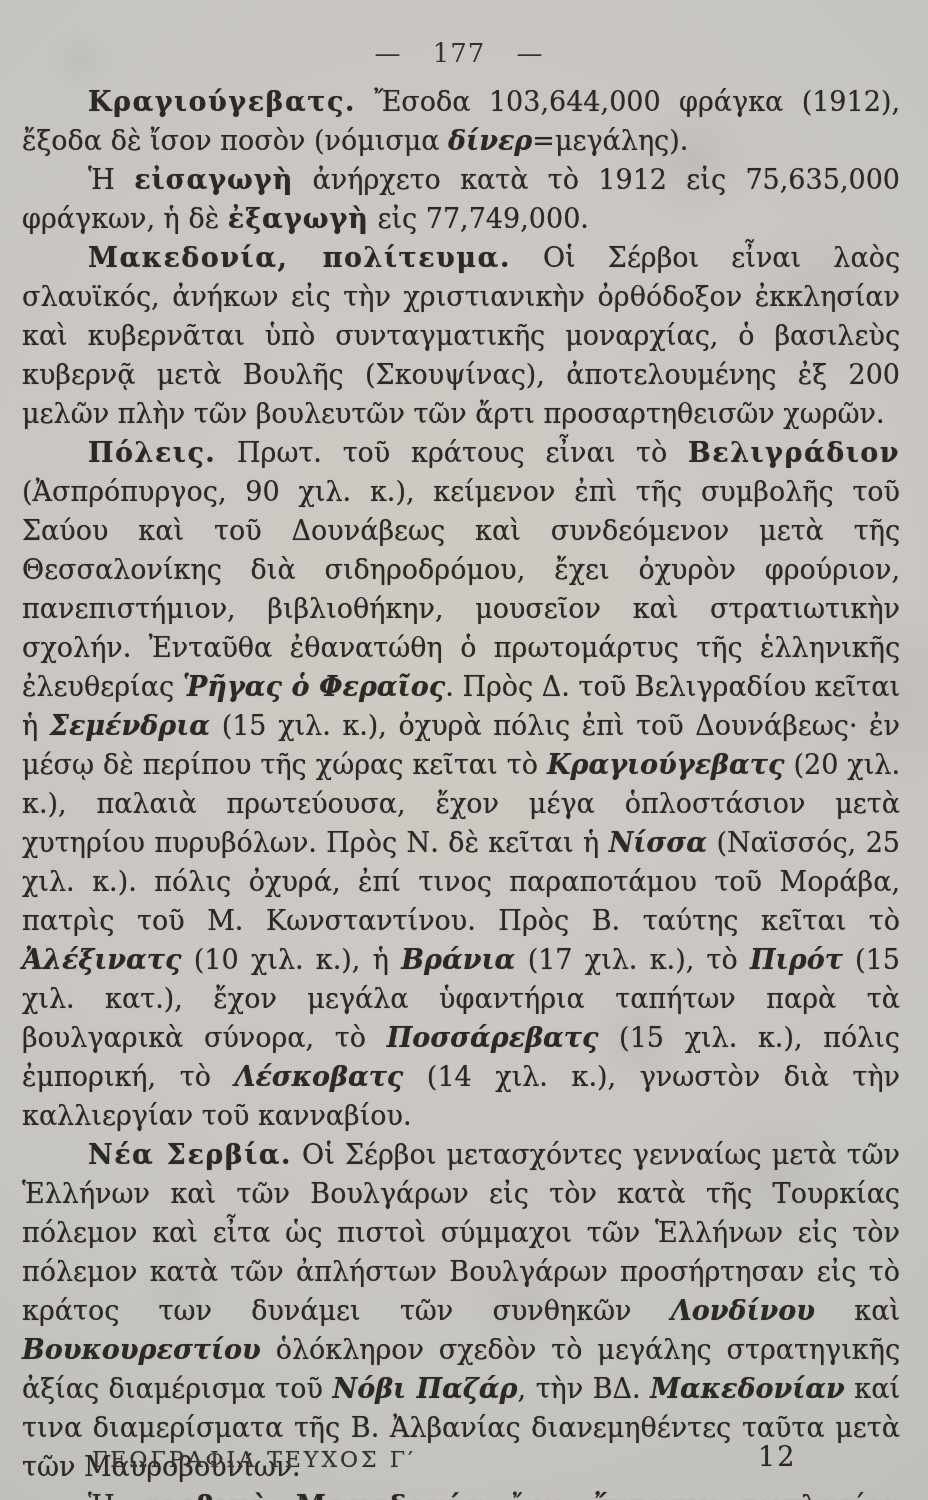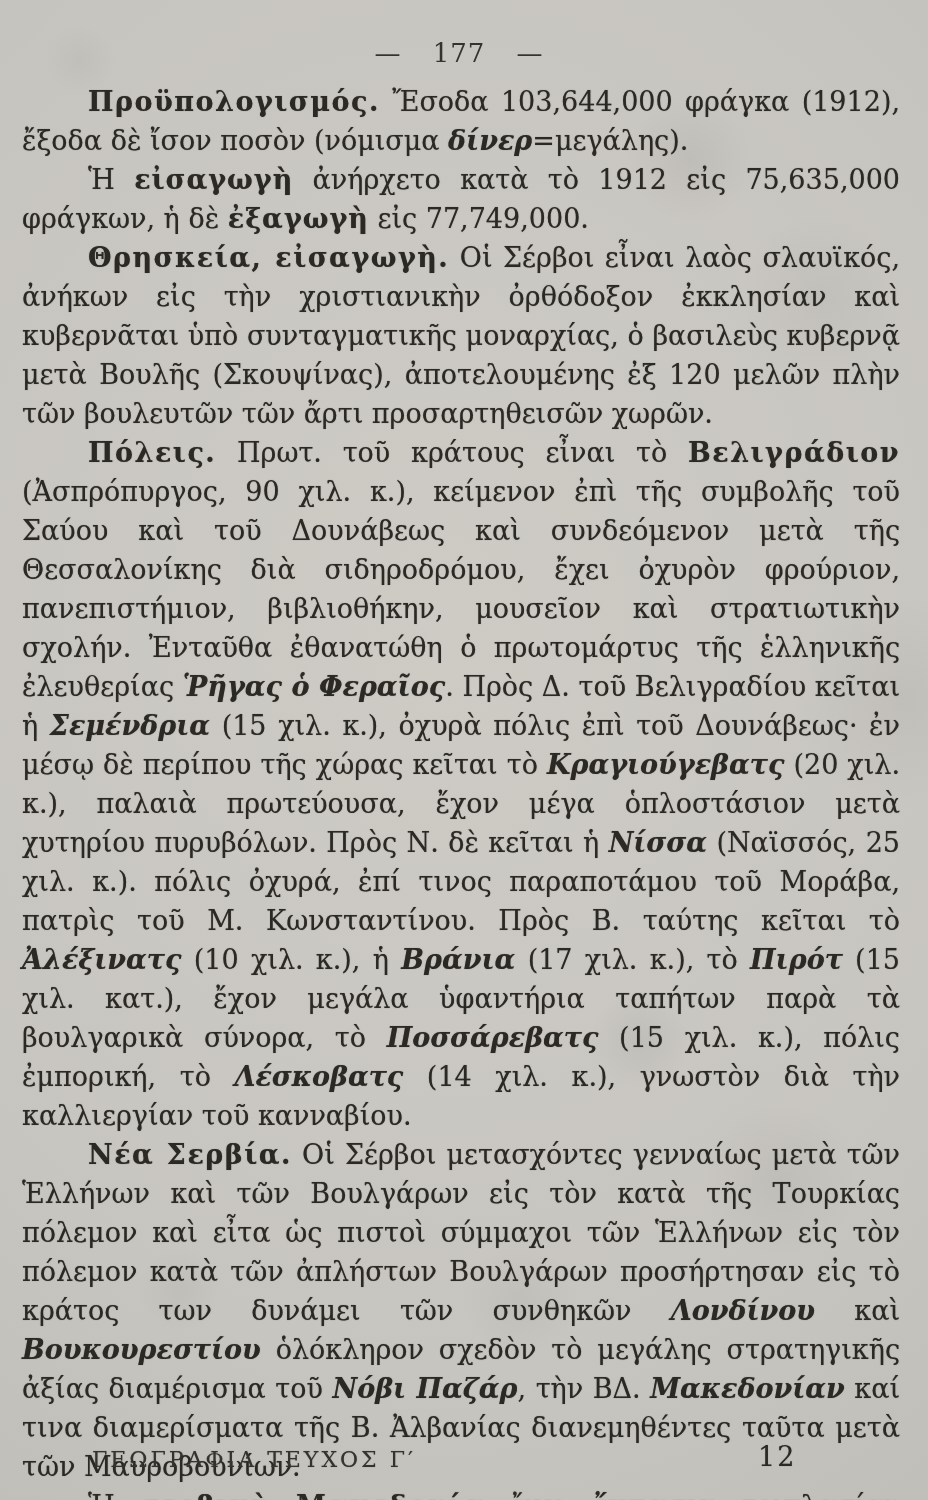--- a/index.html
+++ b/index.html
@@ -81,23 +81,23 @@
 </head>
 <body>
 
 <div class="page">
 
   <div class="pageno-line"><span>—</span>
     <span>177</span>
     <span>—</span></div>
 
   <div class="text-block">
-    <p><span class="lead">Προϋπολογισμός.</span><span> Ἔσοδα 103,644,000 φράγκα (1912), ἔξοδα δὲ ἴσον ποσὸν (νόμισμα </span><span class="bi">δίνερ</span><span>=μεγάλης).</span></p>
+    <p><span class="lead">Κραγιούγεβατς.</span><span> Ἔσοδα 103,644,000 φράγκα (1912), ἔξοδα δὲ ἴσον ποσὸν (νόμισμα </span><span class="bi">δίνερ</span><span>=μεγάλης).</span></p>
     <p><span>Ἡ </span><span class="b">εἰσαγωγὴ</span><span> ἀνήρχετο κατὰ τὸ 1912 εἰς 75,635,000 φράγκων, ἡ δὲ </span><span class="b">ἐξαγωγὴ</span><span> εἰς 77,749,000.</span></p>
-    <p><span class="lead">Θρησκεία, εἰσαγωγὴ.</span><span> Οἱ Σέρβοι εἶναι λαὸς σλαυϊκός, ἀνήκων εἰς τὴν χριστιανικὴν ὀρθόδοξον ἐκκλησίαν καὶ κυβερνᾶται ὑπὸ συνταγματικῆς μοναρχίας, ὁ βασιλεὺς κυβερνᾷ μετὰ Βουλῆς (Σκουψίνας), ἀποτελουμένης ἐξ 120 μελῶν πλὴν τῶν βουλευτῶν τῶν ἄρτι προσαρτηθεισῶν χωρῶν.</span></p>
+    <p><span class="lead">Μακεδονία, πολίτευμα.</span><span> Οἱ Σέρβοι εἶναι λαὸς σλαυϊκός, ἀνήκων εἰς τὴν χριστιανικὴν ὀρθόδοξον ἐκκλησίαν καὶ κυβερνᾶται ὑπὸ συνταγματικῆς μοναρχίας, ὁ βασιλεὺς κυβερνᾷ μετὰ Βουλῆς (Σκουψίνας), ἀποτελουμένης ἐξ 200 μελῶν πλὴν τῶν βουλευτῶν τῶν ἄρτι προσαρτηθεισῶν χωρῶν.</span></p>
     <p><span class="lead">Πόλεις.</span><span> Πρωτ. τοῦ κράτους εἶναι τὸ </span><span class="lead">Βελιγράδιον</span><span> (Ἀσπρόπυργος, 90 χιλ. κ.), κείμενον ἐπὶ τῆς συμβολῆς τοῦ Σαύου καὶ τοῦ Δουνάβεως καὶ συνδεόμενον μετὰ τῆς Θεσσαλονίκης διὰ σιδηροδρόμου, ἔχει ὀχυρὸν φρούριον, πανεπιστήμιον, βιβλιοθήκην, μουσεῖον καὶ στρατιωτικὴν σχολήν. Ἐνταῦθα ἐθανατώθη ὁ πρωτομάρτυς τῆς ἑλληνικῆς ἐλευθερίας </span><span class="bi">Ῥῆγας ὁ Φεραῖος</span><span>. Πρὸς Δ. τοῦ Βελιγραδίου κεῖται ἡ </span><span class="bi">Σεμένδρια</span><span> (15 χιλ. κ.), ὀχυρὰ πόλις ἐπὶ τοῦ Δουνάβεως· ἐν μέσῳ δὲ περίπου τῆς χώρας κεῖται τὸ </span><span class="bi">Κραγιούγεβατς</span><span> (20 χιλ. κ.), παλαιὰ πρωτεύουσα, ἔχον μέγα ὁπλοστάσιον μετὰ χυτηρίου πυρυβόλων. Πρὸς Ν. δὲ κεῖται ἡ </span><span class="bi">Νίσσα</span><span> (Ναϊσσός, 25 χιλ. κ.). πόλις ὀχυρά, ἐπί τινος παραποτάμου τοῦ Μοράβα, πατρὶς τοῦ Μ. Κωνσταντίνου. Πρὸς Β. ταύτης κεῖται τὸ </span><span class="bi">Ἀλέξινατς</span><span> (10 χιλ. κ.), ἡ </span><span class="bi">Βράνια</span><span> (17 χιλ. κ.), τὸ </span><span class="bi">Πιρότ</span><span> (15 χιλ. κατ.), ἔχον μεγάλα ὑφαντήρια ταπήτων παρὰ τὰ βουλγαρικὰ σύνορα, τὸ </span><span class="bi">Ποσσάρεβατς</span><span> (15 χιλ. κ.), πόλις ἐμπορική, τὸ </span><span class="bi">Λέσκοβατς</span><span> (14 χιλ. κ.), γνωστὸν διὰ τὴν καλλιεργίαν τοῦ κανναβίου.</span></p>
     <p><span class="lead">Νέα Σερβία.</span><span> Οἱ Σέρβοι μετασχόντες γενναίως μετὰ τῶν Ἑλλήνων καὶ τῶν Βουλγάρων εἰς τὸν κατὰ τῆς Τουρκίας πόλεμον καὶ εἶτα ὡς πιστοὶ σύμμαχοι τῶν Ἑλλήνων εἰς τὸν πόλεμον κατὰ τῶν ἀπλήστων Βουλγάρων προσήρτησαν εἰς τὸ κράτος των δυνάμει τῶν συνθηκῶν </span><span class="bi">Λονδίνου</span><span> καὶ </span><span class="bi">Βουκουρεστίου</span><span> ὁλόκληρον σχεδὸν τὸ μεγάλης στρατηγικῆς ἀξίας διαμέρισμα τοῦ </span><span class="bi">Νόβι Παζάρ</span><span>, τὴν ΒΔ. </span><span class="bi">Μακεδονίαν</span><span> καί τινα διαμερίσματα τῆς Β. Ἀλβανίας διανεμηθέντες ταῦτα μετὰ τῶν Μαυροβουνίων.</span></p>
     <p><span>Ἡ </span><span class="b">σερβικὴ</span><span> </span><span class="lead">Μακεδονία</span><span> ἔχει </span><span class="bi">ἔκτασιν</span><span> τριπλασίαν περίπου τῆς </span></p>
   </div>
 
   <div class="footer-line">
     <span class="footer-title">ΓΕΩΓΡΑΦΙΑ ΤΕΥΧΟΣ Γ′</span>
     <span class="footer-pageno">12</span>
   </div>
 

